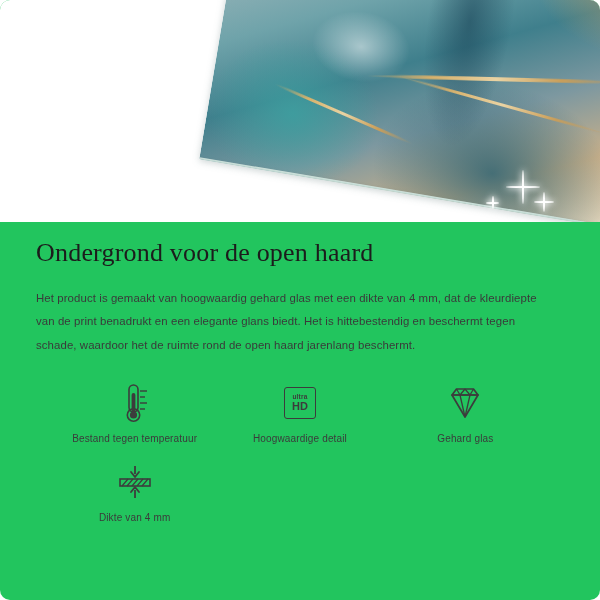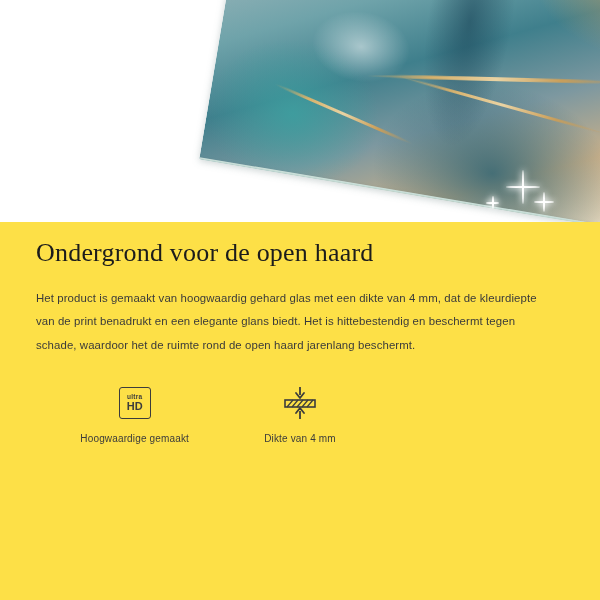--- a/index.html
+++ b/index.html
@@ -10,22 +10,23 @@
     width: 600px;
     height: 600px;
     background: #ffffff;
     font-family: "Liberation Sans", sans-serif;
     overflow: hidden;
   }
   .page {
     position: relative;
     width: 600px;
     height: 600px;
-    background: #fde047;
-    overflow: hidden;
+    background: #22c55e;
+    overflow: hidden;
+    border-radius: 10px;
   }
 
   
   .hero {
     position: relative;
     width: 600px;
     height: 222px;
     overflow: hidden;
     background: #ffffff;
   }
@@ -217,32 +218,62 @@
   </div>
 
   <div class="content">
     <h1 class="headline">
       <span>Ondergrond voor de open haard</span>
     </h1>
     <p class="body-copy">Het product is gemaakt van hoogwaardig gehard glas met een dikte van 4 mm, dat de kleurdiepte van de print benadrukt en een elegante glans biedt. Het is hittebestendig en beschermt tegen schade, waardoor het de ruimte rond de open haard jarenlang beschermt.</p>
 
     <div class="features">
 
+      <div class="feature">
+        <div class="feature-icon">
+          <svg width="40" height="44" viewBox="0 0 40 44" aria-hidden="true">
+            <rect x="14" y="4" width="9" height="27" rx="4.5" fill="none" stroke="#3c3c3c" stroke-width="1.6"></rect>
+            <circle cx="18.5" cy="34" r="6.2" fill="none" stroke="#3c3c3c" stroke-width="1.6"></circle>
+            <rect x="16.6" y="12" width="3.8" height="20" rx="1.9" fill="#3c3c3c"></rect>
+            <circle cx="18.5" cy="34" r="3.6" fill="#3c3c3c"></circle>
+            <line x1="25" y1="10" x2="32" y2="10" stroke="#3c3c3c" stroke-width="1.4"></line>
+            <line x1="25" y1="16" x2="30" y2="16" stroke="#3c3c3c" stroke-width="1.4"></line>
+            <line x1="25" y1="22" x2="32" y2="22" stroke="#3c3c3c" stroke-width="1.4"></line>
+            <line x1="25" y1="28" x2="30" y2="28" stroke="#3c3c3c" stroke-width="1.4"></line>
+          </svg>
+        </div>
+        <div class="feature-label">Bestand tegen temperatuur</div>
+      </div>
 
       <div class="feature">
         <div class="feature-icon">
           <div class="ultrahd-box">
             <span class="u">ultra</span>
             <span class="hd">HD</span>
           </div>
         </div>
-        <div class="feature-label">Hoogwaardige gemaakt</div>
-      </div>
-
-
+        <div class="feature-label">Hoogwaardige detail</div>
+      </div>
+
+
+      <div class="feature">
+        <div class="feature-icon">
+          <svg width="46" height="40" viewBox="0 0 46 40" aria-hidden="true">
+            <path d="M10 12 L23 34 L36 12 Z" fill="none" stroke="#3c3c3c" stroke-width="1.7" stroke-linejoin="round"></path>
+            <path d="M10 12 L14.5 6 L31.5 6 L36 12 Z" fill="none" stroke="#3c3c3c" stroke-width="1.7" stroke-linejoin="round"></path>
+            <line x1="14.5" y1="6" x2="18" y2="12" stroke="#3c3c3c" stroke-width="1.3"></line>
+            <line x1="31.5" y1="6" x2="28" y2="12" stroke="#3c3c3c" stroke-width="1.3"></line>
+            <line x1="18" y1="12" x2="23" y2="6" stroke="#3c3c3c" stroke-width="1.3"></line>
+            <line x1="28" y1="12" x2="23" y2="6" stroke="#3c3c3c" stroke-width="1.3"></line>
+            <line x1="18" y1="12" x2="23" y2="34" stroke="#3c3c3c" stroke-width="1.3"></line>
+            <line x1="28" y1="12" x2="23" y2="34" stroke="#3c3c3c" stroke-width="1.3"></line>
+          </svg>
+        </div>
+        <div class="feature-label">Gehard glas</div>
+      </div>
 
 
       <div class="feature">
         <div class="feature-icon">
           <svg width="48" height="42" viewBox="0 0 48 42" aria-hidden="true">
             <line x1="24" y1="5" x2="24" y2="13" stroke="#3c3c3c" stroke-width="1.8"></line>
             <path d="M20 11 L24 16 L28 11" fill="none" stroke="#3c3c3c" stroke-width="1.8" stroke-linecap="round" stroke-linejoin="round"></path>
             <rect x="9" y="18" width="30" height="7" fill="none" stroke="#3c3c3c" stroke-width="1.6"></rect>
             <line x1="11" y1="25" x2="17" y2="18" stroke="#3c3c3c" stroke-width="1.2"></line>
             <line x1="16" y1="25" x2="22" y2="18" stroke="#3c3c3c" stroke-width="1.2"></line>

